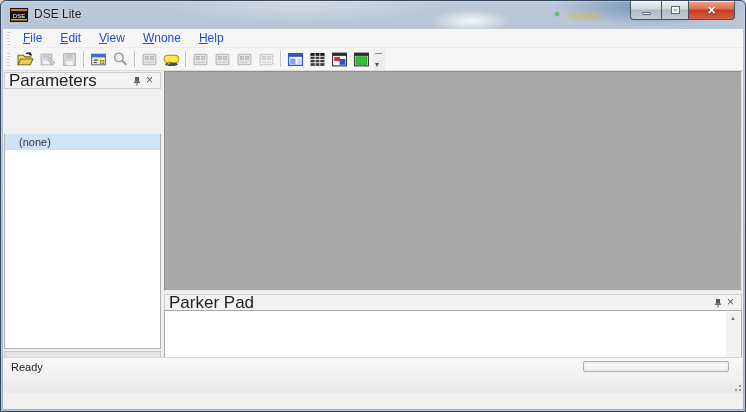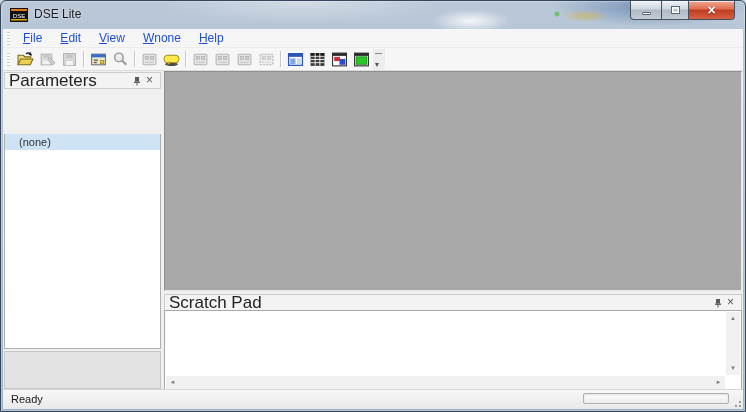--- a/index.html
+++ b/index.html
@@ -68,21 +68,21 @@
   .vscroll { position:absolute; top:1px; right:1px; width:14px; bottom:15px; background:#f1f1f1; }
   .vscroll .arr-up::before { content:"▲"; } .vscroll .arr-dn::before { content:"▼"; }
   .vscroll span { position:absolute; left:0; width:14px; height:13px; text-align:center; font-size:6px; color:#7a7a7a; line-height:13px; }
   .vscroll .arr-up { top:0; } .vscroll .arr-dn { bottom:0; }
   .hscroll { position:absolute; left:1px; right:16px; bottom:1px; height:13px; background:#f1f1f1; }
   .hscroll .arr-l::before { content:"◄"; } .hscroll .arr-r::before { content:"►"; }
   .hscroll span { position:absolute; top:0; width:13px; height:13px; text-align:center; font-size:6px; color:#7a7a7a; line-height:13px; }
   .hscroll .arr-l { left:0; } .hscroll .arr-r { right:0; }
 
   
-  .statusbar { position:absolute; bottom:0; left:0; right:0; height:20px; background:linear-gradient(180deg,#f8f8f8,#e9e9e9); border-top:1px solid #d5d5d5; }
+  .statusbar { position:absolute; bottom:16px; left:0; right:0; height:36px; background:linear-gradient(180deg,#f8f8f8,#e9e9e9); border-top:1px solid #d5d5d5; }
   .status-text { position:absolute; left:8px; top:3px; font-size:11px; color:#1c1c1c; }
   .progress { position:absolute; right:14px; top:3px; width:146px; height:11px; border:1px solid #afafaf; border-radius:2px;
               background:linear-gradient(180deg,#ffffff,#ececec); box-shadow:inset 0 1px 2px rgba(0,0,0,.12); }
   .resize-grip { position:absolute; right:1px; bottom:1px; width:10px; height:10px;
     background:
       radial-gradient(circle 1px at 8px 8px,#9a9a9a 0 1px,rgba(0,0,0,0) 1px),
       radial-gradient(circle 1px at 8px 4px,#9a9a9a 0 1px,rgba(0,0,0,0) 1px),
       radial-gradient(circle 1px at 4px 8px,#9a9a9a 0 1px,rgba(0,0,0,0) 1px); }
 </style>
 </head>
@@ -282,21 +282,21 @@
         <div class="tree-box">
           <div class="tree-row">(none)</div>
         </div>
         <div class="left-bottom-box"></div>
       </div>
 
       <div class="mdi-area"></div>
 
       <div class="scratch-panel">
         <div class="panel-header">
-          <span class="ph-title">Scratch Pad</span>
+          <span class="ph-title">Parker Pad</span>
           <span class="pin-btn">
             <svg width="10" height="10" viewBox="0 0 10 10">
               <rect x="3" y="1" width="4" height="4.5" fill="#5a5a5a"></rect>
               <rect x="2" y="5.5" width="6" height="1.4" fill="#5a5a5a"></rect>
               <rect x="4.5" y="6.9" width="1" height="2.6" fill="#5a5a5a"></rect>
             </svg>
           </span>
           <span class="close-btn"></span>
         </div>
         <div class="scratch-content">

